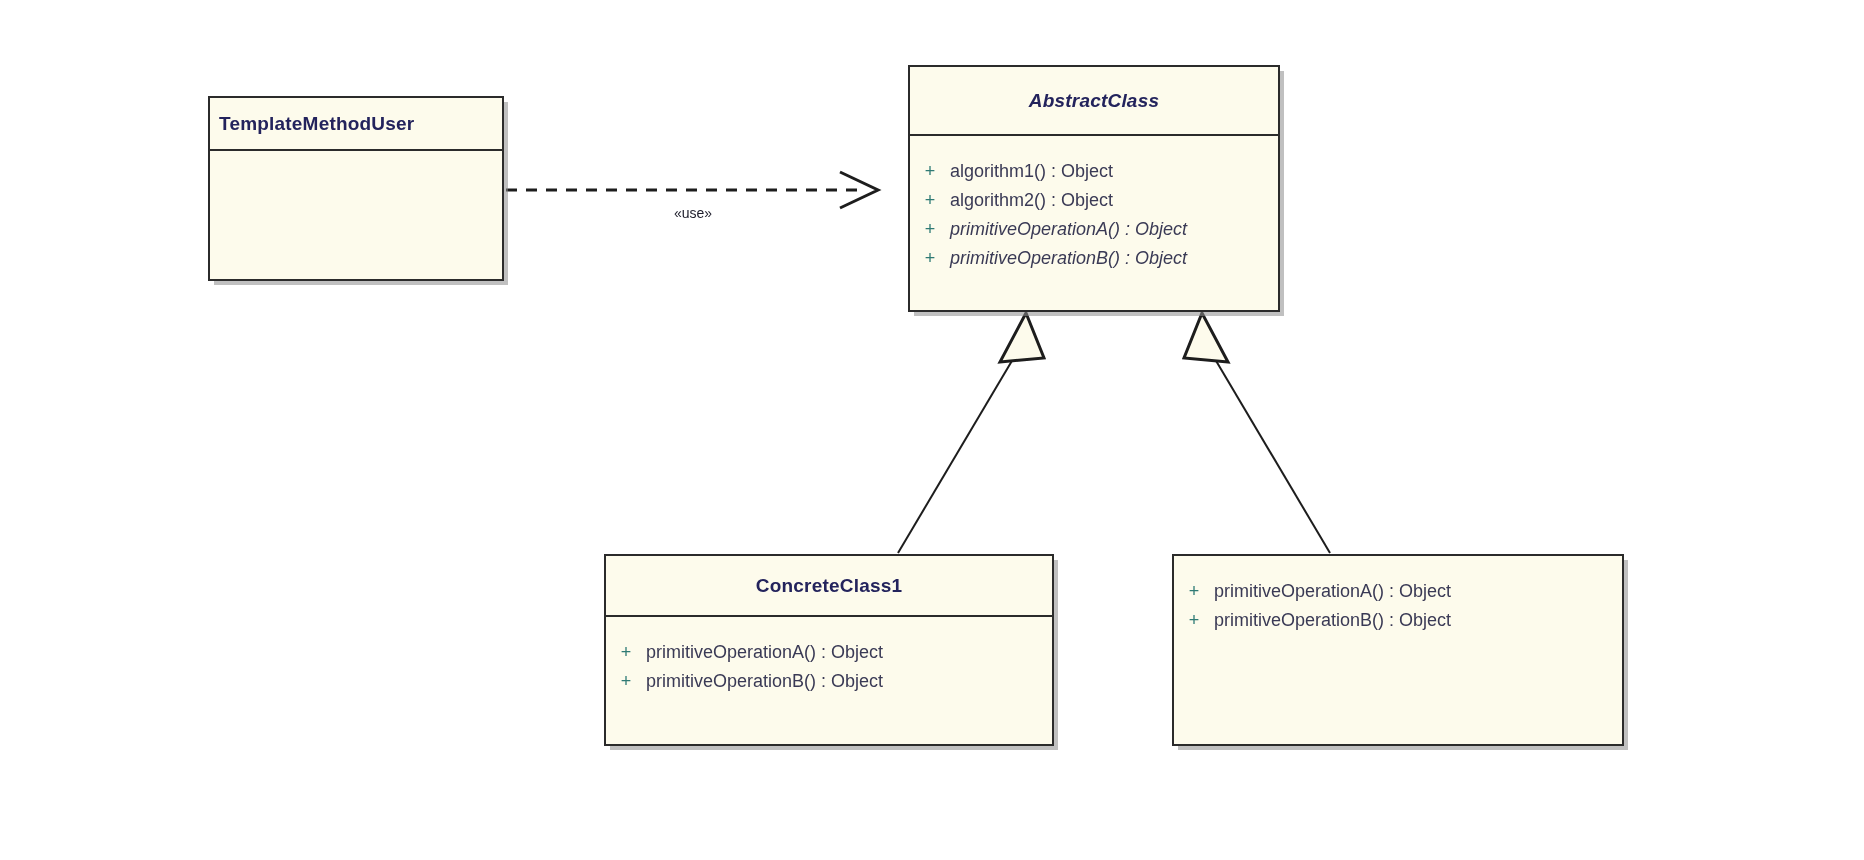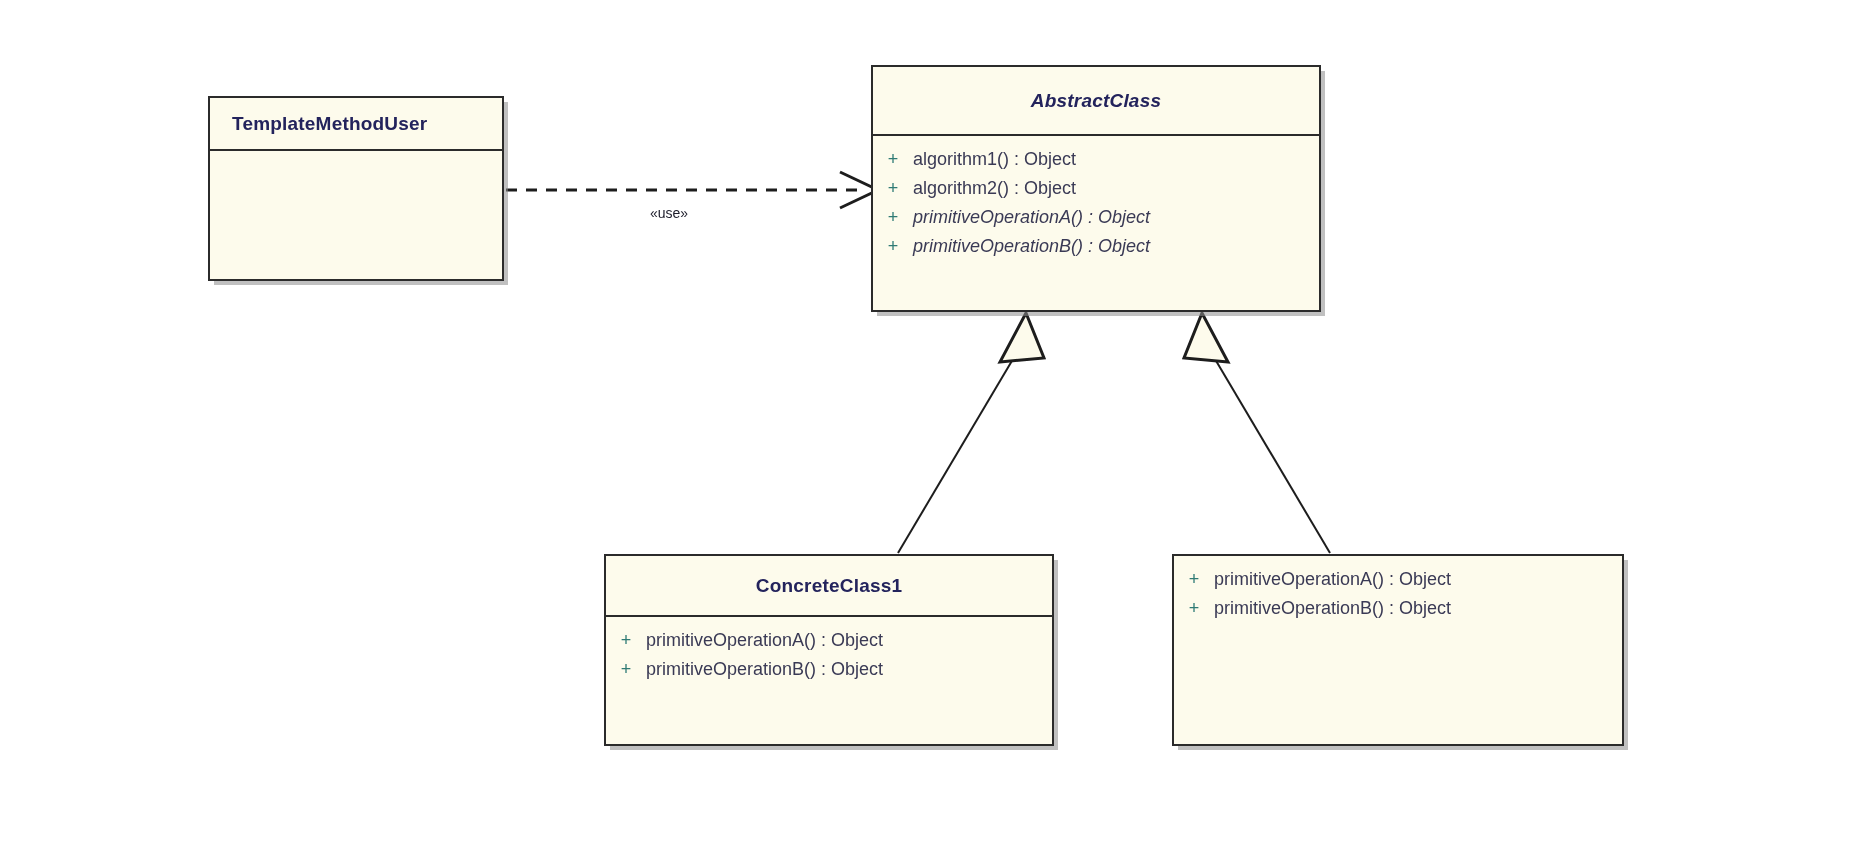--- a/index.html
+++ b/index.html
@@ -41,21 +41,21 @@
   .class-title-compartment {
     box-sizing: border-box;
     border-bottom: 2px solid #2b2b2b;
     display: flex;
     align-items: center;
     justify-content: center;
     padding: 0 10px;
   }
   .class-title-compartment.left-title {
     justify-content: flex-start;
-    padding-left: 22px;
+    padding-left: 9px;
   }
   .class-title {
     font-size: 19px;
     font-weight: bold;
     color: #23235c;
     letter-spacing: 0.2px;
     white-space: nowrap;
   }
   .class-title.abstract {
     font-style: italic;
@@ -78,36 +78,37 @@
   .member-visibility {
     width: 40px;
     text-align: center;
     font-size: 18px;
     color: #2f7a74;
     flex: 0 0 auto;
   }
   .member-signature {
     font-size: 18px;
     color: #3a3a55;
+    margin-top: 12px;
   }
   .member-signature.abstract {
     font-style: italic;
   }
 
   
   #box-template-method-user {
     left: 208px;  top: 96px;
     width: 296px; height: 185px;
   }
   #box-template-method-user .class-title-compartment { height: 53px; }
   #box-template-method-user .class-body-compartment  { height: 128px; }
 
   #box-abstract-class {
-    left: 871px;  top: 65px;
-    width: 450px; height: 247px;
+    left: 908px;  top: 65px;
+    width: 372px; height: 247px;
   }
   #box-abstract-class .class-title-compartment { height: 69px; }
 
   #box-concrete-class-1 {
     left: 604px;  top: 554px;
     width: 450px; height: 192px;
   }
   #box-concrete-class-1 .class-title-compartment { height: 61px; }
 
   #box-concrete-class-2 {
@@ -115,20 +116,21 @@
     width: 452px; height: 192px;
   }
   #box-concrete-class-2 .class-title-compartment { height: 75px; }
 
   
   .edge-label {
     position: absolute;
     font-size: 14px;
     color: #1d1d2b;
     white-space: nowrap;
+    margin-left: 24px;
   }
   #label-use {
     left: 650px;
     top: 205px;
   }
 </style>
 </head>
 <body>
 
 <div id="diagram-canvas">

